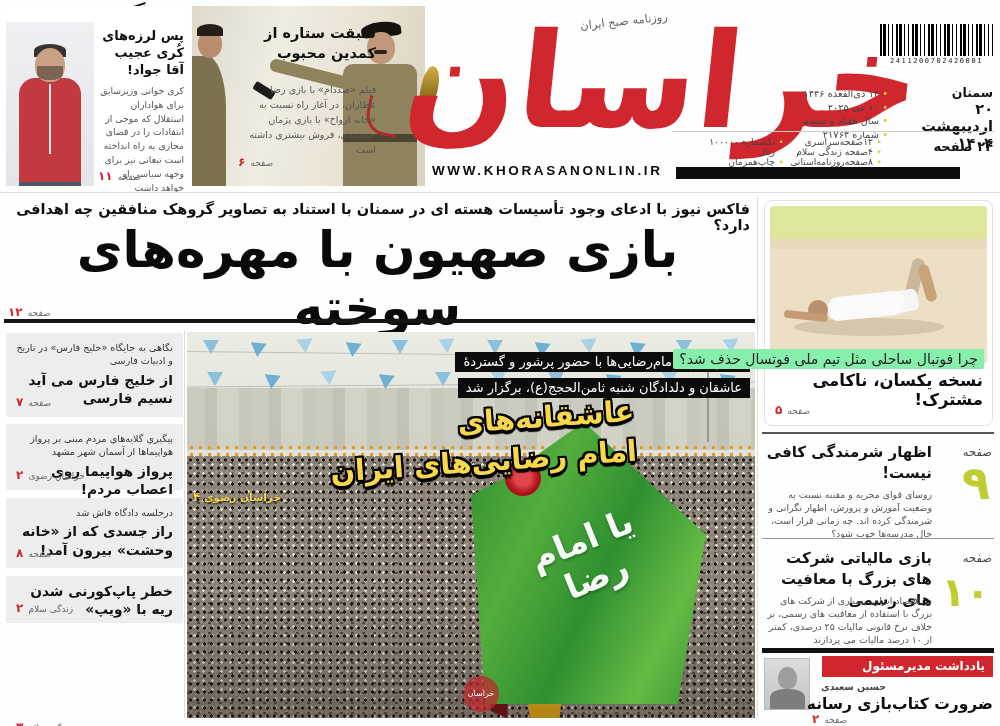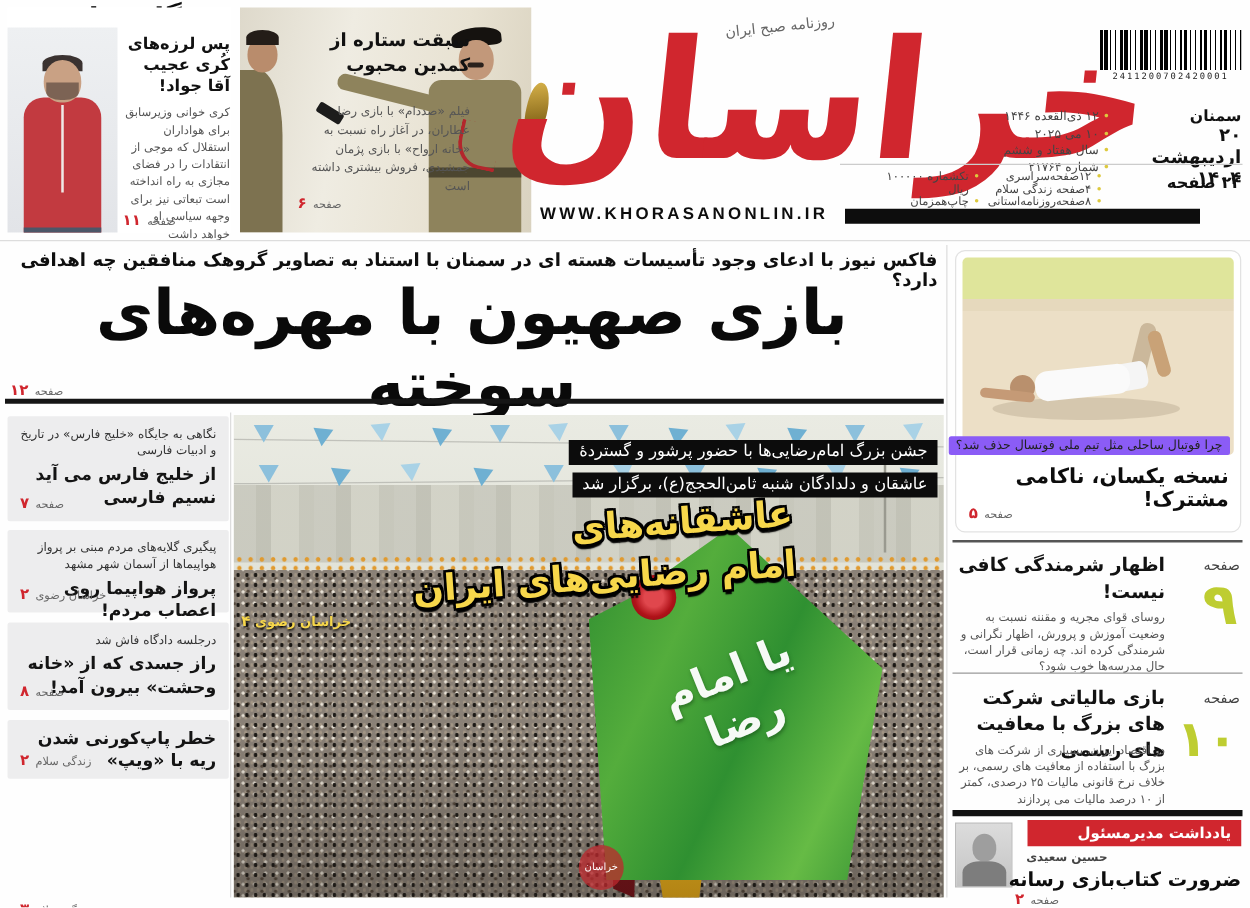--- a/index.html
+++ b/index.html
@@ -139,21 +139,21 @@
   #fcard{left:764px;top:200px;width:229px;height:226px;border:1px solid #e2e2e2;border-radius:8px;background:#fff;box-sizing:border-box;}
   #fphoto{position:absolute;left:5px;top:5px;width:217px;height:158px;border-radius:4px;overflow:hidden;
      background:linear-gradient(#dfe59b 0 21%,#e6d9bd 21% 27%,#ecdfc6 27% 100%);}
   .p-shadow{position:absolute;left:24px;top:112px;width:150px;height:18px;background:rgba(90,70,40,.15);border-radius:50%;}
   .p-torso{position:absolute;left:58px;top:88px;width:76px;height:24px;background:#fafafa;border-radius:10px;transform:rotate(-6deg);}
   .p-head{position:absolute;left:38px;top:94px;width:20px;height:20px;background:#b9906d;border-radius:50%;}
   .p-arm{position:absolute;left:14px;top:106px;width:44px;height:8px;background:#c59a76;border-radius:4px;transform:rotate(6deg);}
   .p-shorts{position:absolute;left:122px;top:84px;width:26px;height:22px;background:#f5f5f5;border-radius:6px;transform:rotate(-10deg);}
   .p-leg1{position:absolute;left:138px;top:52px;width:13px;height:44px;background:#cbb89b;border-radius:6px;transform:rotate(14deg);}
   .p-leg2{position:absolute;left:152px;top:58px;width:11px;height:38px;background:#c9a277;border-radius:6px;transform:rotate(-16deg);}
-  #fkicker{position:absolute;right:8px;top:148px;background:#8b5cf6;font-size:10px;padding:2px 6px;direction:rtl;white-space:nowrap;color:#222;border-radius:2px;}
+  #fkicker{position:absolute;right:8px;top:148px;background:#86efac;font-size:14px;padding:2px 6px;direction:rtl;white-space:nowrap;color:#222;border-radius:2px;}
   #fheadline{position:absolute;right:9px;top:170px;left:8px;font-size:16.5px;font-weight:bold;text-align:right;direction:rtl;color:#0d0d0d;}
   #fref{position:absolute;left:10px;top:198px;}
   #rline1{left:762px;top:432px;width:232px;height:2px;background:#555;}
   .pblock{position:absolute;left:762px;width:232px;direction:rtl;}
   #p9{top:440px;height:92px;}
   #p10{top:546px;height:96px;}
   .pgword2{position:absolute;right:2px;top:5px;font-size:11.5px;color:#444;}
   .bignum{position:absolute;right:4px;top:20px;font-size:46px;line-height:1;font-weight:bold;color:#becd31;}
   #p10 .bignum{font-size:40px;top:26px;}
   .ptitle{position:absolute;right:62px;left:0;top:2px;font-size:15px;font-weight:bold;line-height:1.4;text-align:right;color:#121212;}

